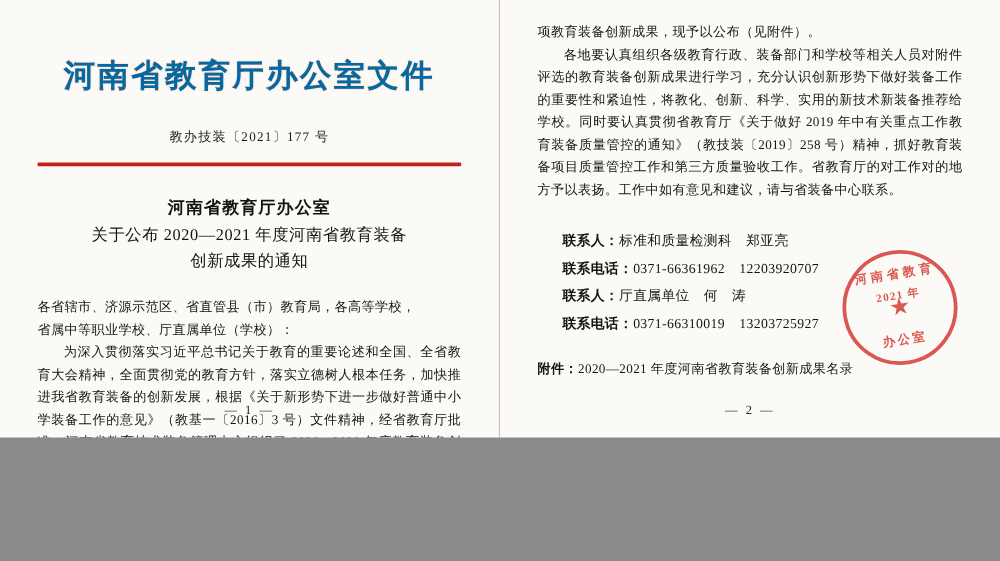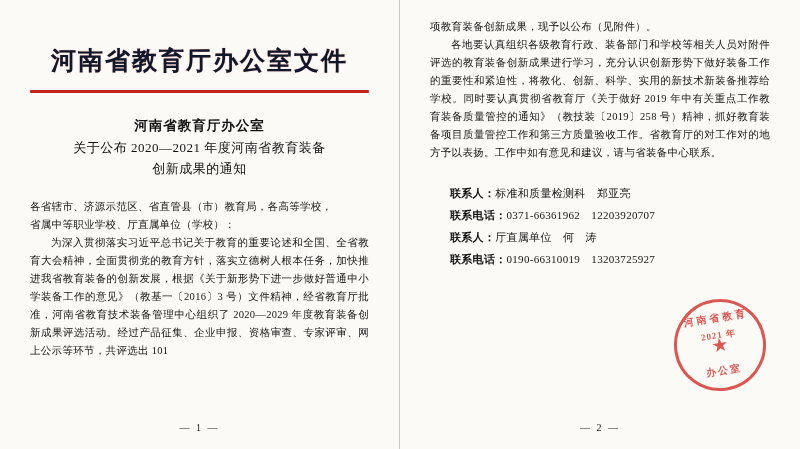--- a/index.html
+++ b/index.html
@@ -11,37 +11,37 @@
   }
   #page {
     position: relative;
     width: 800px; height: 449px;
     background: #8a8a8a;
     overflow: hidden;
   }
   .sheet {
     position: absolute;
     top: 0;
-    height: 449px;
+    height: 350px;
     background: #fbfaf6;
     overflow: hidden;
   }
   .sheet-left  { left: 0px;   width: 400px; border-right: 1px solid #c9c6bb; }
   .sheet-right { left: 400px; width: 400px; }
 
   .inner {
     position: absolute;
     inset: 0;
     padding: 14px 30px 10px 30px;
   }
 
   
   .masthead {
     text-align: center;
-    color: #0f172a;
+    color: #0369a1;
     font-family: "DejaVu Serif", "Liberation Serif", serif;
     font-weight: bold;
     font-size: 25px;
     letter-spacing: 2px;
     margin-top: 30px;
     text-shadow: 0 0 1px rgba(195,35,29,.5);
   }
   .docnum {
     text-align: center;
     font-size: 10.5px;
@@ -163,20 +163,21 @@
 </style>
 </head>
 <body>
 
 <div id="page">
 
   <div class="sheet sheet-left">
     <div class="inner">
       <div class="masthead">河南省教育厅办公室文件</div>
 
+      <div class="docnum">教办技装〔2021〕177 号</div>
 
       <div class="redrule"></div>
 
       <div class="title-block">
         <div class="title-org">河南省教育厅办公室</div>
         <div class="title-main">关于公布 2020—2021 年度河南省教育装备</div>
         <div class="title-main">创新成果的通知</div>
       </div>
 
       <div class="body-text">
@@ -202,24 +203,27 @@
         <div>
           <span class="lbl">联系人：</span><span>标准和质量检测科　郑亚亮</span>
         </div>
         <div>
           <span class="lbl">联系电话：</span><span>0371-66361962　12203920707</span>
         </div>
         <div>
           <span class="lbl">联系人：</span><span>厅直属单位　何　涛</span>
         </div>
         <div>
-          <span class="lbl">联系电话：</span><span>0190-66310019　13203725927</span>
-        </div>
-      </div>
-
+          <span class="lbl">联系电话：</span><span>0371-66310019　13203725927</span>
+        </div>
+      </div>
+
+      <div class="attach">
+        <span class="lbl">附件：</span><span>2020—2021 年度河南省教育装备创新成果名录</span>
+      </div>
 
       <div class="seal">
         <span class="arc-top">河南省教育</span>
         <span class="mid">2021 年</span>
         <span class="star">★</span>
         <span class="bot">办公室</span>
       </div>
     </div>
 
     <div class="footer">

